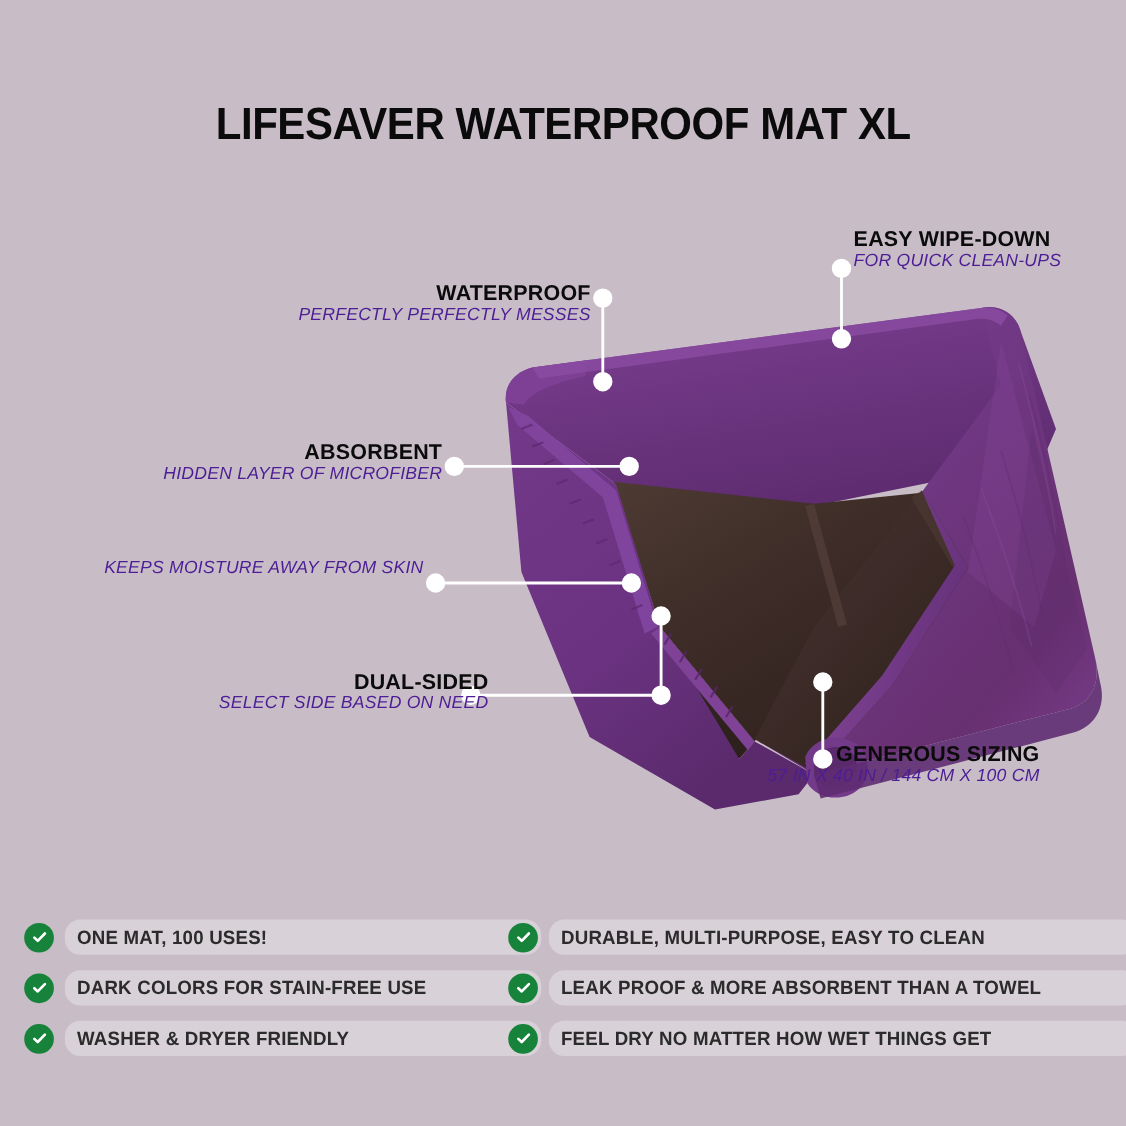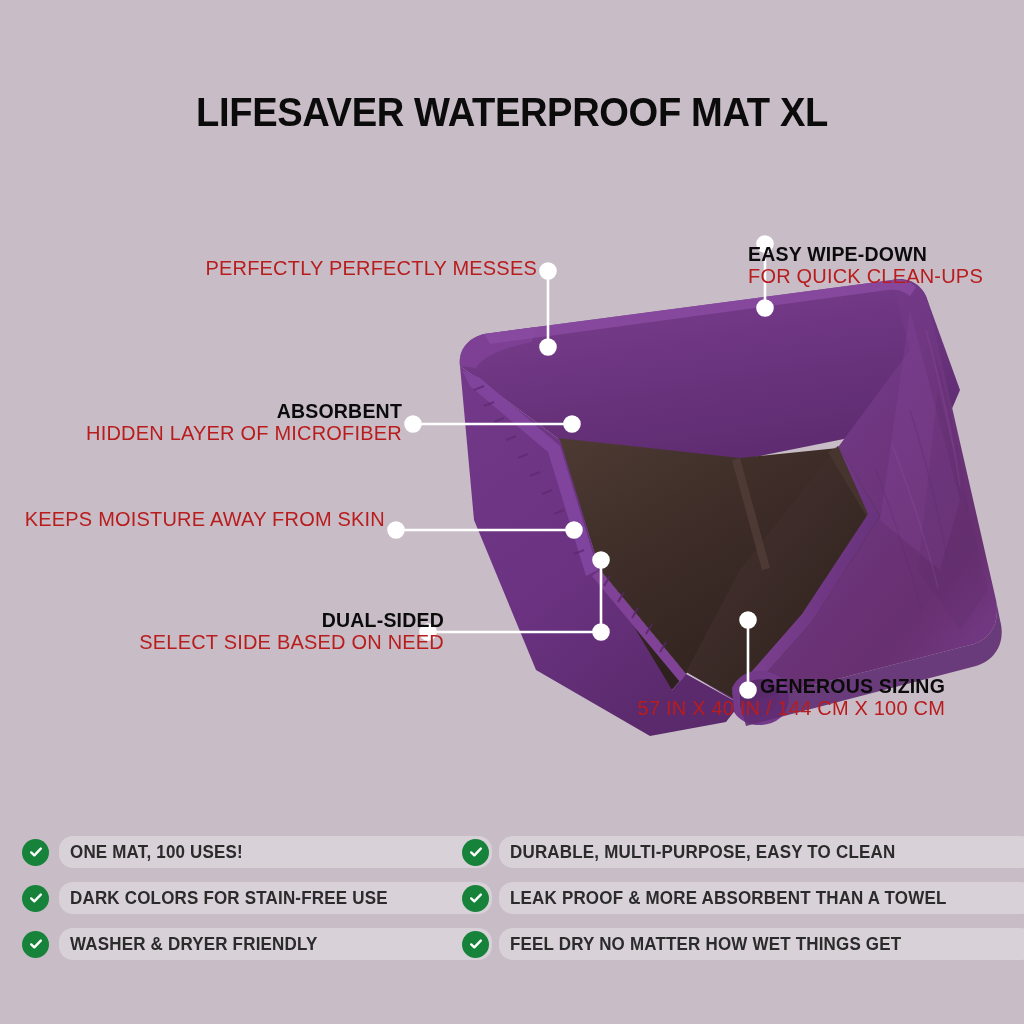--- a/index.html
+++ b/index.html
@@ -26,21 +26,21 @@
   .product { position:absolute; left:440px; top:270px; width:584px; height:470px; }
   .product svg { display:block; width:100%; height:100%; }
 
   
   .callout { position:absolute; }
   .callout .ttl {
     font-size:19.5px; font-weight:700; color:#0b0b0b;
     letter-spacing:0.2px; white-space:nowrap; line-height:1.06;
   }
   .callout .sub {
-    font-size:20px; color:#b91c1c;
+    font-size:16px; font-style:italic; color:#4c1d95;
     letter-spacing:0.2px; white-space:nowrap; line-height:1.18;
   }
   .callout.right-al { text-align:right; }
   .callout.left-al  { text-align:left; }
 
   
   .leaders { position:absolute; inset:0; pointer-events:none; }
 
   
   .features {
@@ -207,26 +207,27 @@
       <circle cx="428" cy="632" r="7.5"></circle>
       <circle cx="601" cy="632" r="7.5"></circle>
       <circle cx="601" cy="560" r="7.5"></circle>
 
       <line x1="748" y1="690" x2="748" y2="620"></line>
       <circle cx="748" cy="690" r="7.5"></circle>
       <circle cx="748" cy="620" r="7.5"></circle>
     </g>
   </svg>
 
-  <div class="callout left-al" style="left:748px; top:208px;margin-top:36px;">
+  <div class="callout left-al" style="left:776px; top:208px;">
     <div class="ttl">EASY WIPE-DOWN</div>
     <div class="sub">FOR QUICK CLEAN-UPS</div>
   </div>
 
   <div class="callout right-al" style="right:487px; top:257px;">
+    <div class="ttl">WATERPROOF</div>
     <div class="sub">PERFECTLY PERFECTLY MESSES</div>
   </div>
 
   <div class="callout right-al" style="right:622px; top:401px;">
     <div class="ttl">ABSORBENT</div>
     <div class="sub">HIDDEN LAYER OF MICROFIBER</div>
   </div>
 
   <div class="callout right-al" style="right:639px; top:508px;">
     <div class="sub">KEEPS MOISTURE AWAY FROM SKIN</div>

